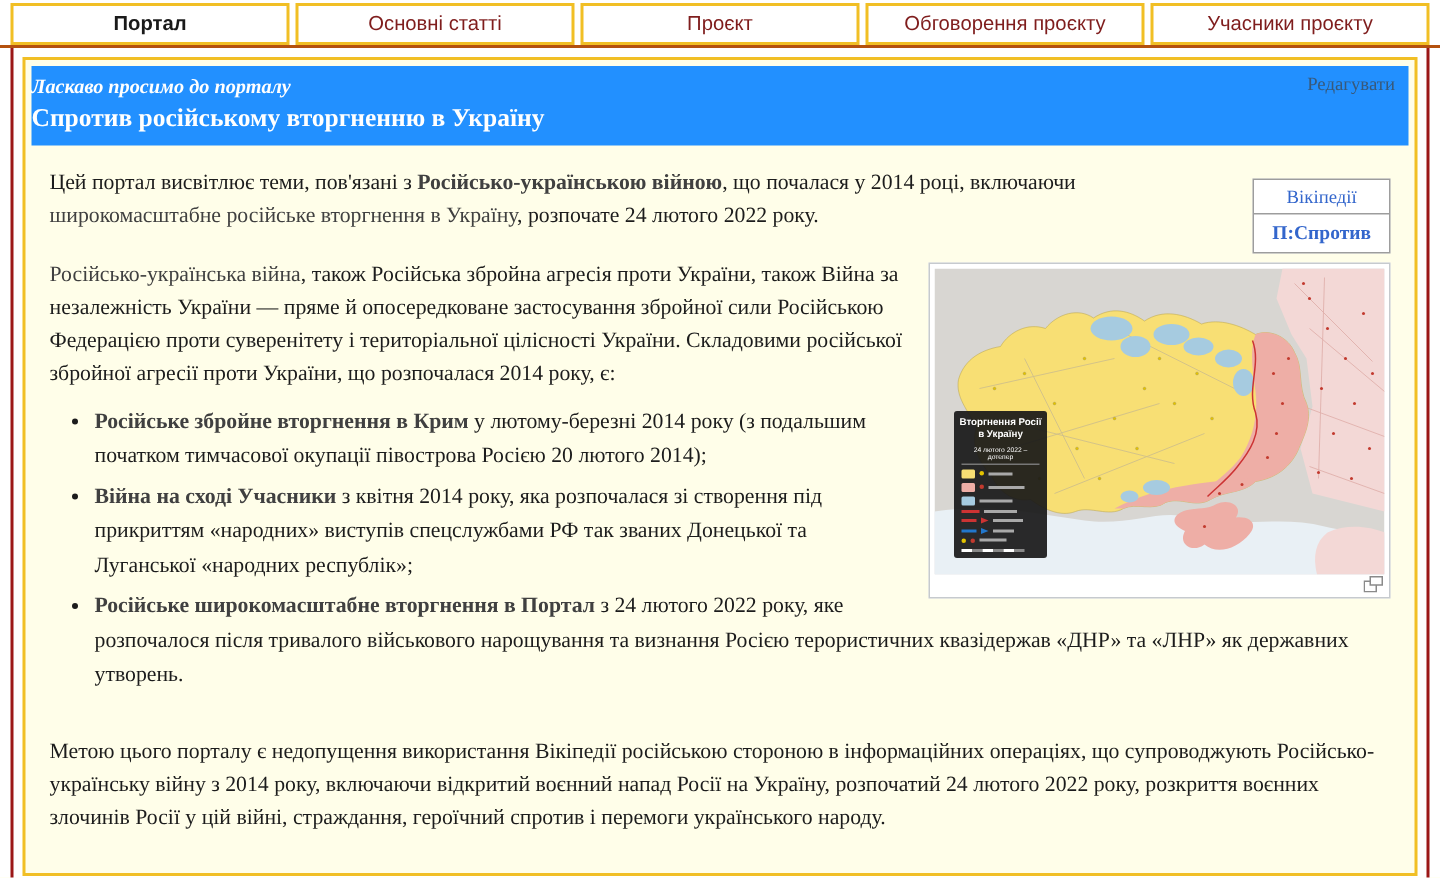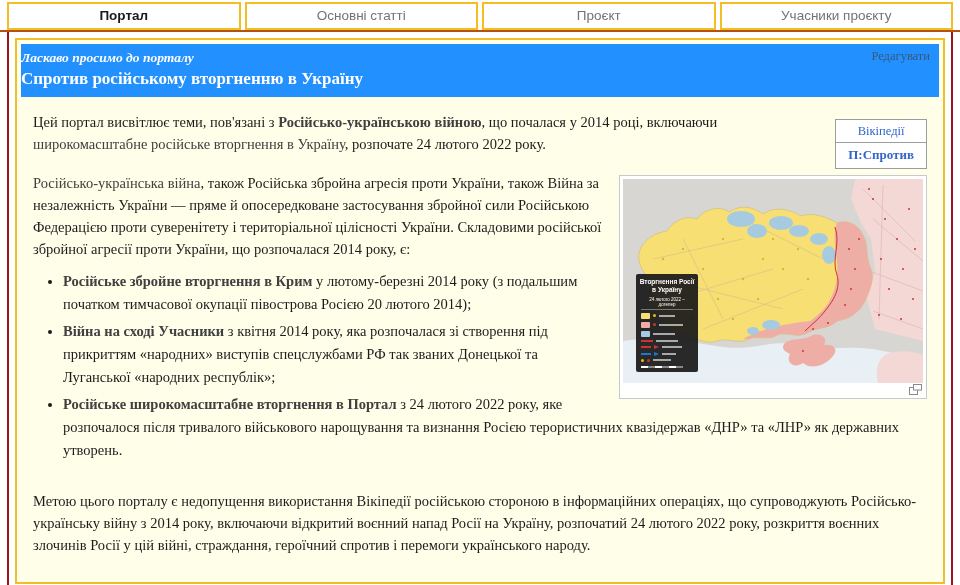--- a/index.html
+++ b/index.html
@@ -1,21 +1,21 @@
 <!DOCTYPE html>
 <html><head>
 <meta charset="utf-8">
 <style>
   html,body{margin:0;padding:0;}
   body{width:960px;height:585px;overflow:hidden;background:#fff;font-family:"Liberation Sans",sans-serif;}
   
   .tabbar-wrap{border-bottom:2px solid #b4510e;}
   .tabbar{display:flex;gap:4px;padding:2px 7px 0;align-items:flex-end;}
   .tab{flex:1;border:2px solid #f1bf25;background:#fff;text-align:center;
-       font-size:13.5px;padding:4px 0 5px;color:#737373;cursor:pointer;}
+       font-size:13.5px;padding:4px 0 5px;color:#7f1d1d;cursor:pointer;}
   .tab.active{color:#1a1a1a;font-weight:bold;}
   
   .frame{margin:0 7px;border:2px solid #9b1717;border-top:none;background:#fff;
          padding:6px 6px 0;height:700px;box-sizing:border-box;}
   
   .portal{border:2px solid #f1bf25;background:#fffee9;padding:4px 4px 26px;}
   .banner{position:relative;background:#2290ff;color:#fff;text-align:left;
           padding:6px 0 8px;font-family:"Liberation Serif","DejaVu Serif",serif;}
   .banner .welcome{font-style:italic;font-weight:bold;font-size:13.5px;}
   .banner .title{font-weight:bold;font-size:17px;margin-top:3px;}
@@ -58,20 +58,21 @@
   .l-scale span{width:7px;height:2.5px;}
 </style>
 </head>
 <body>
 
 <div class="tabbar-wrap">
   <div class="tabbar">
     <div class="tab active">Портал</div>
     <div class="tab">Основні статті</div>
     <div class="tab">Проєкт</div>
+    <div class="tab">Обговорення проєкту</div>
     <div class="tab">Учасники проєкту</div>
   </div>
 </div>
 
 <div class="frame">
 
   <div class="portal">
 
     <div class="banner">
       <div class="welcome">Ласкаво просимо до порталу</div>

